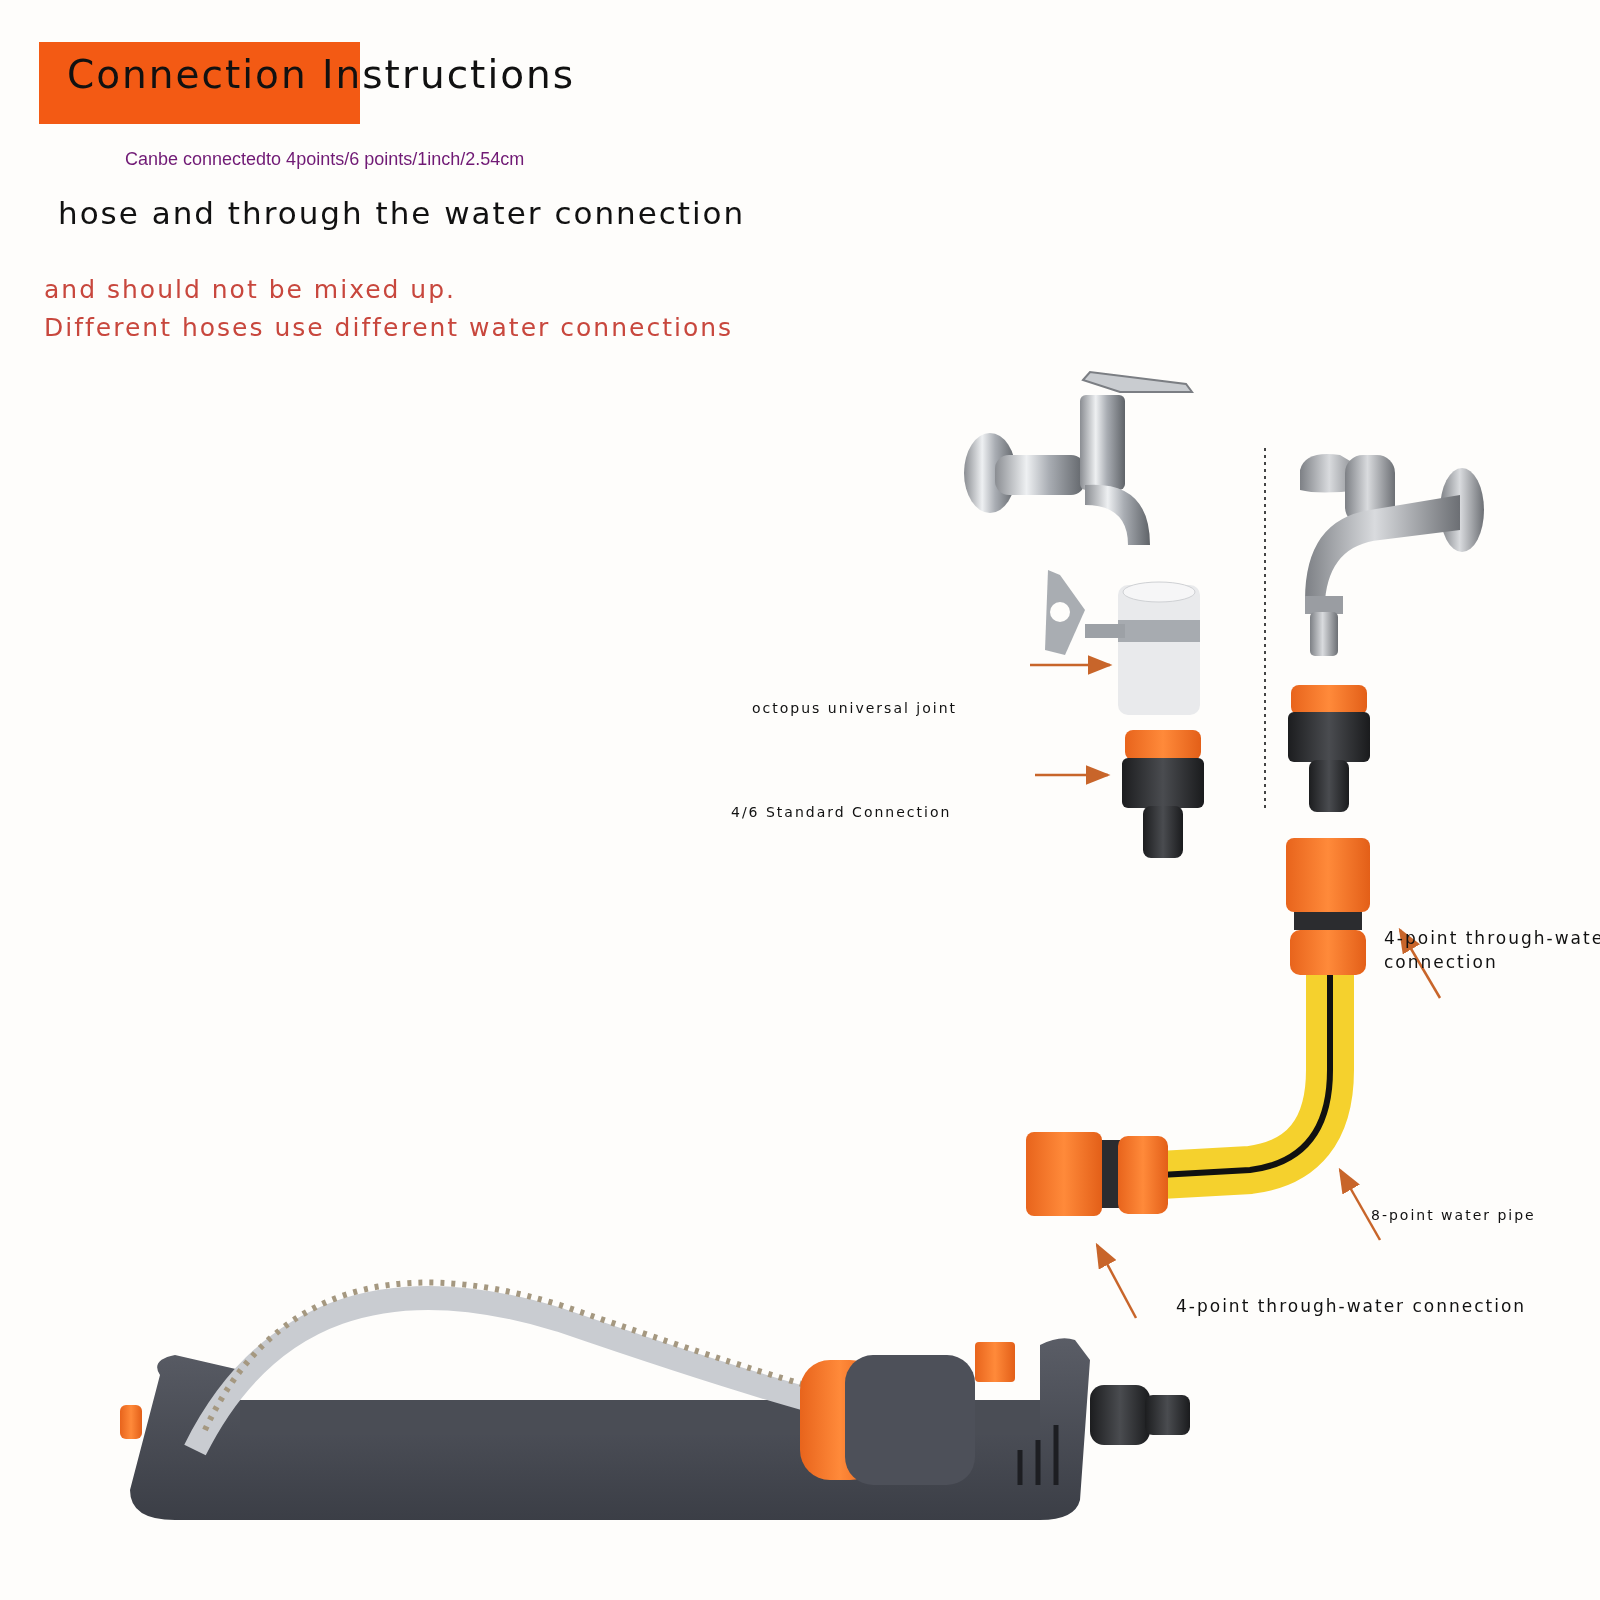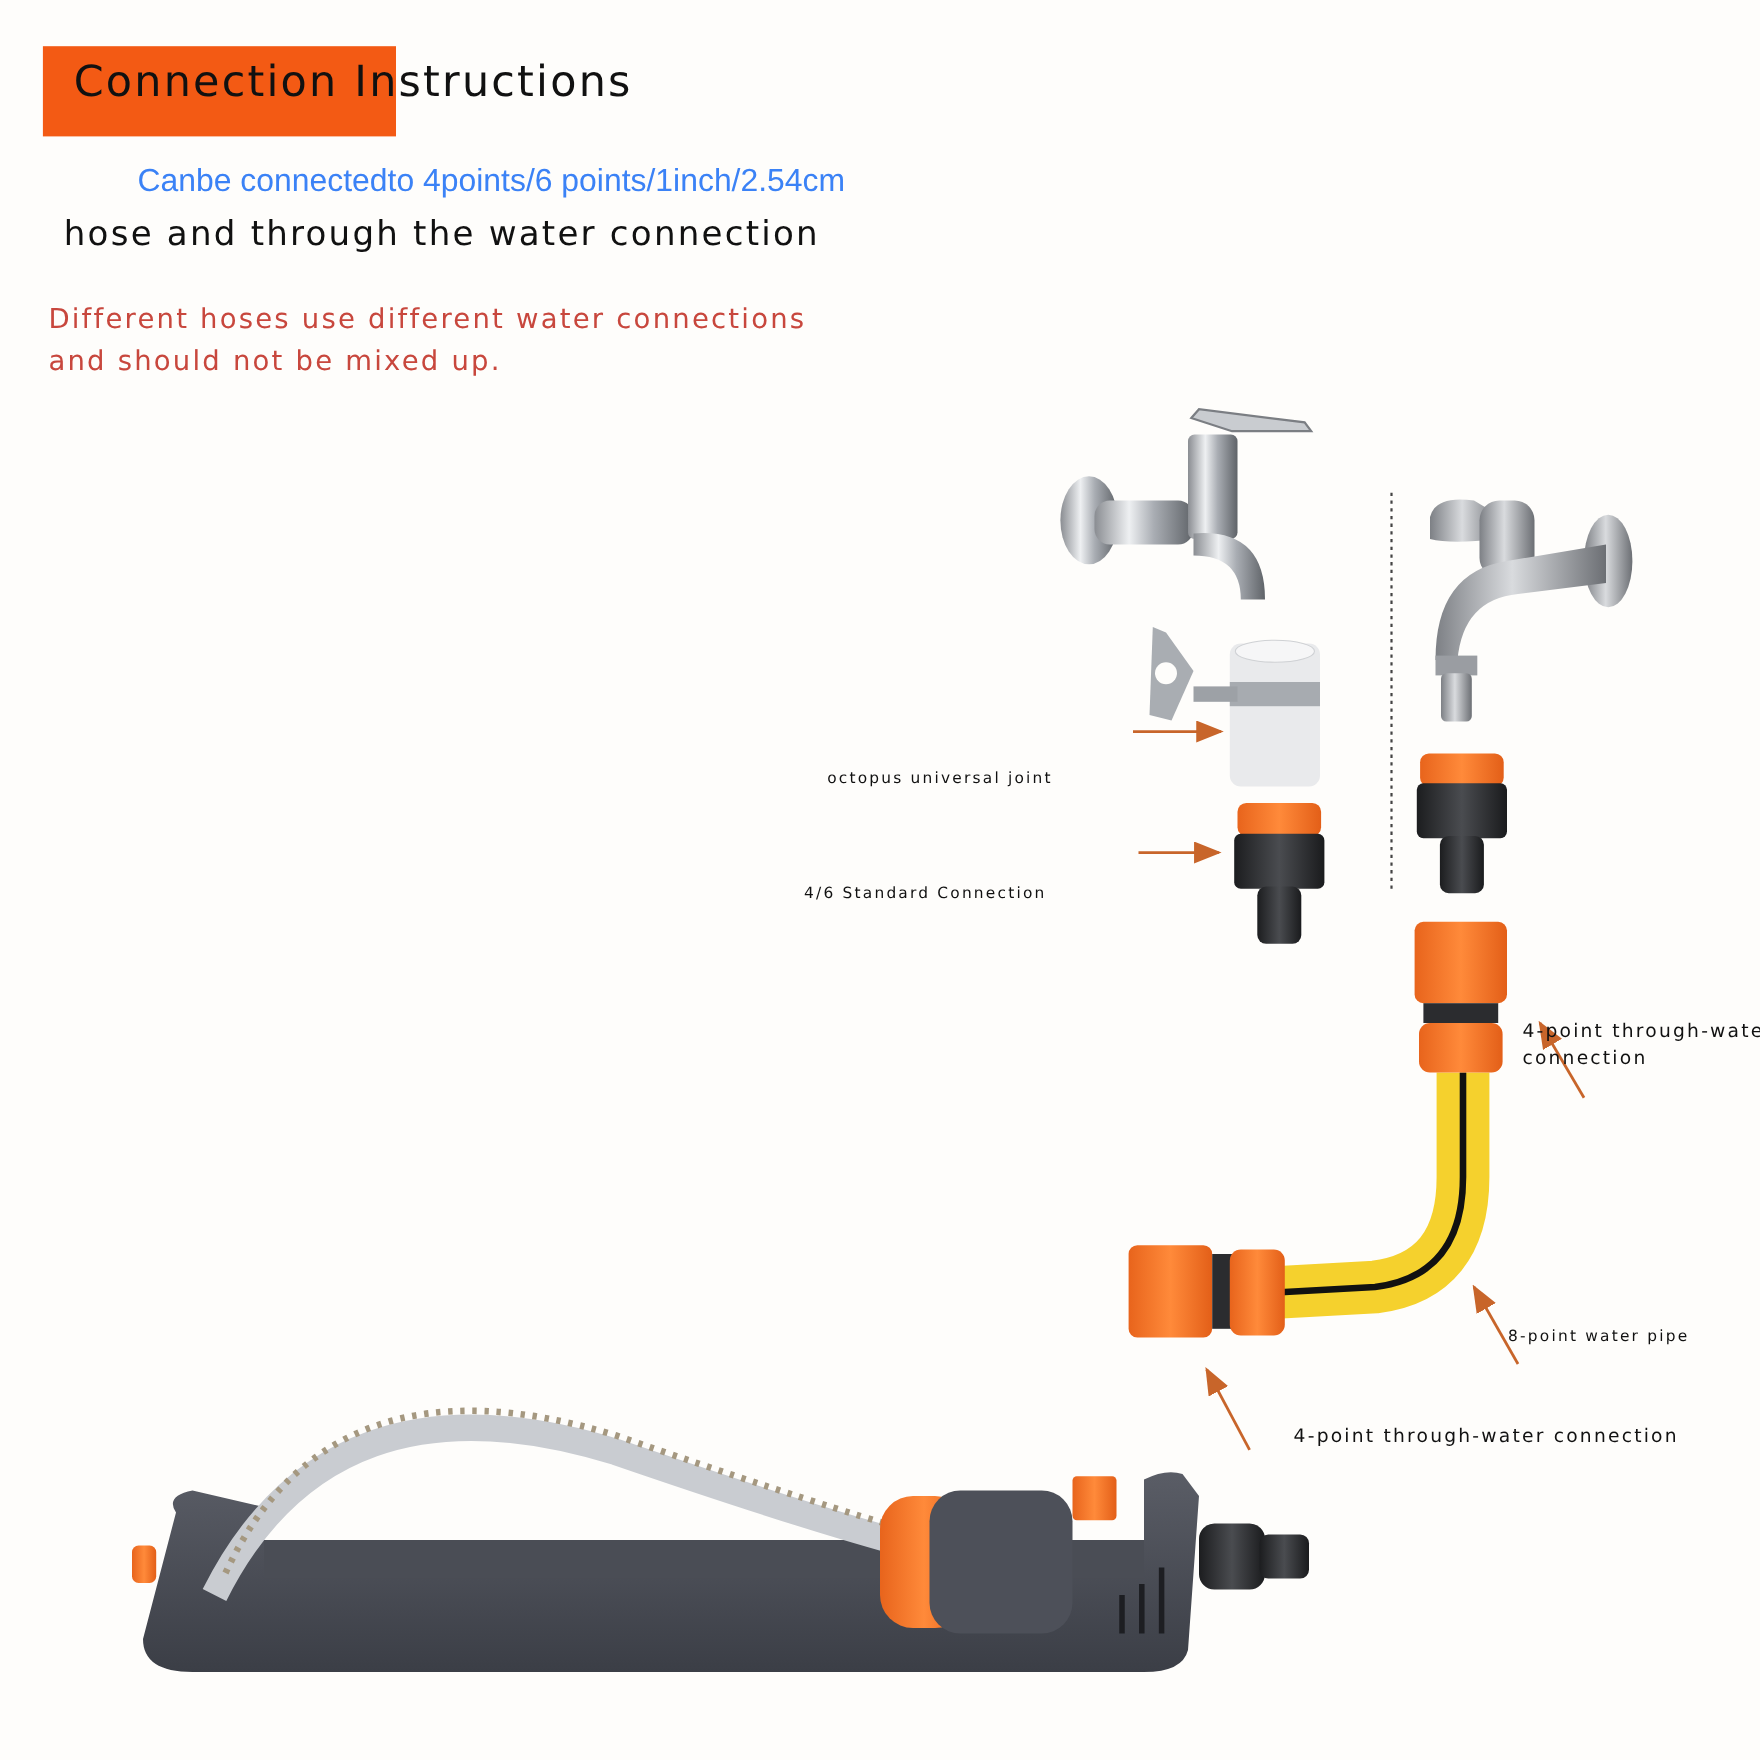--- a/index.html
+++ b/index.html
@@ -10,21 +10,21 @@
   }
   .abs { position: absolute; margin-top: 42px; }
   .title-box {
     left: 39px; top: 0; width: 321px; height: 82px; background: #f35a14;
   }
   .title {
     left: 67px; top: 10px; font-size: 39px; color: #111; letter-spacing: 2px;
     font-family: "DejaVu Sans", sans-serif; white-space: nowrap;
   }
   .sub1 {
-    left: 125px; top: 107px; font-size: 29px; color: #3b82f6;
+    left: 125px; top: 107px; font-size: 18px; color: #701a75;
     font-family: "Liberation Sans", sans-serif; white-space: nowrap;
   }
   .sub2 {
     left: 58px; top: 153px; font-size: 31px; color: #111; letter-spacing: 2px;
     white-space: nowrap;
   }
   .warn {
     left: 44px; top: 229px; font-size: 25px; color: #c8473d; letter-spacing: 2px;
     line-height: 38px; white-space: nowrap;
   }
@@ -39,22 +39,22 @@
 </head>
 <body>
 
 <div class="abs title-box"></div>
 <div class="abs title">Connection Instructions</div>
 
 <div class="abs sub1">Canbe connectedto 4points/6 points/1inch/2.54cm</div>
 <div class="abs sub2">hose and through the water connection</div>
 
 <div class="abs warn">
+  <div>and should not be mixed up.</div>
   <div>Different hoses use different water connections</div>
-  <div>and should not be mixed up.</div>
 </div>
 
 <svg width="1600" height="1600" viewBox="0 0 1600 1600">
   <defs>
     <linearGradient id="chrome" x1="0" y1="0" x2="1" y2="0">
       <stop offset="0" stop-color="#8a8d92"></stop>
       <stop offset="0.35" stop-color="#eef0f2"></stop>
       <stop offset="0.6" stop-color="#a9adb3"></stop>
       <stop offset="1" stop-color="#5f6368"></stop>
     </linearGradient>

